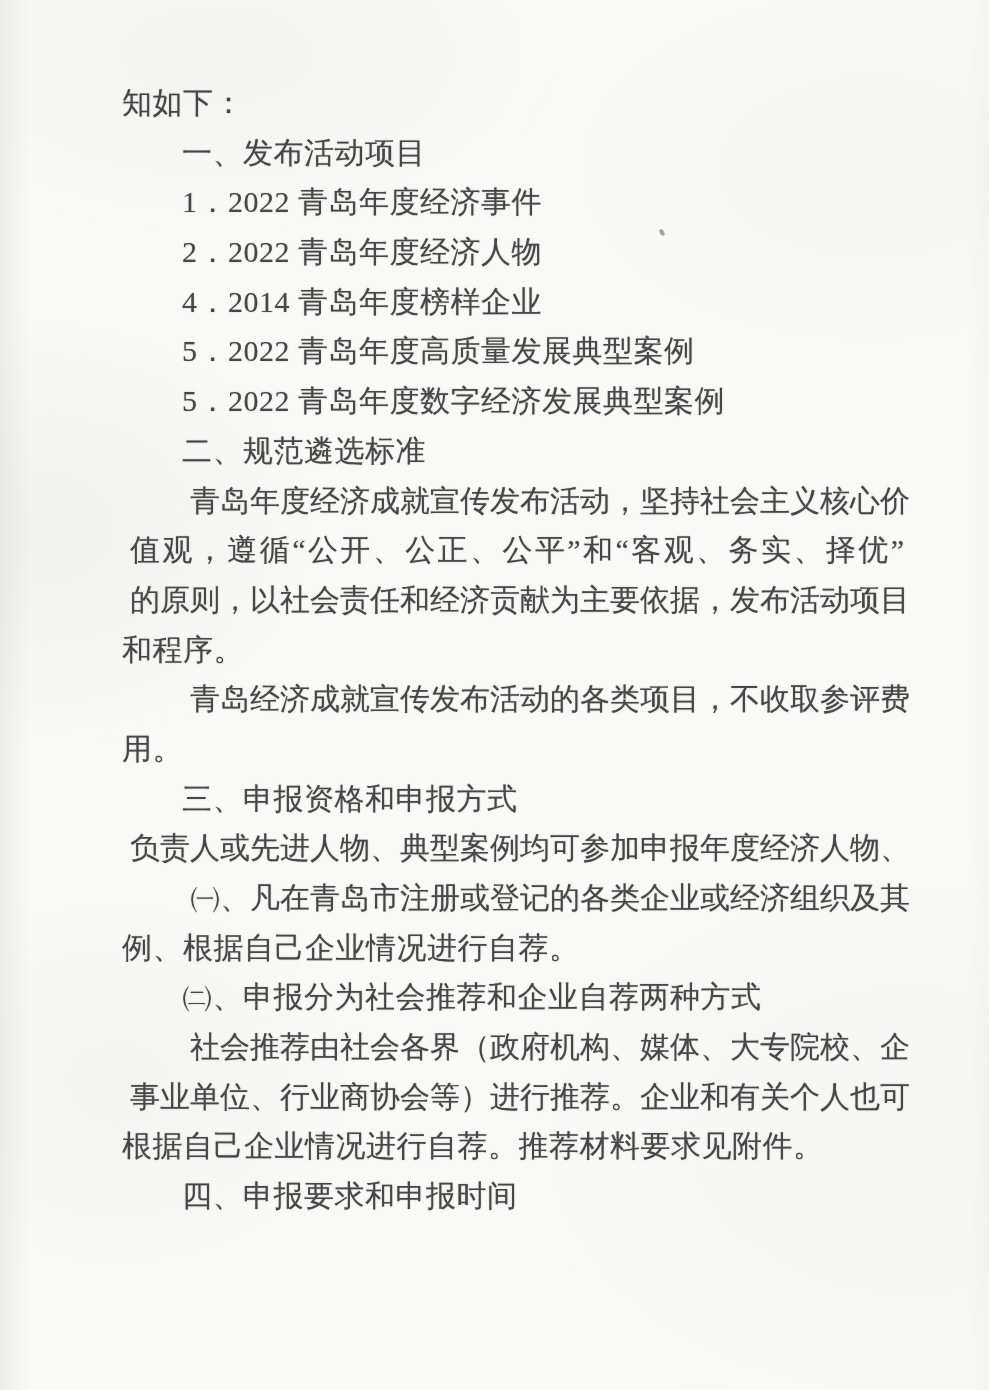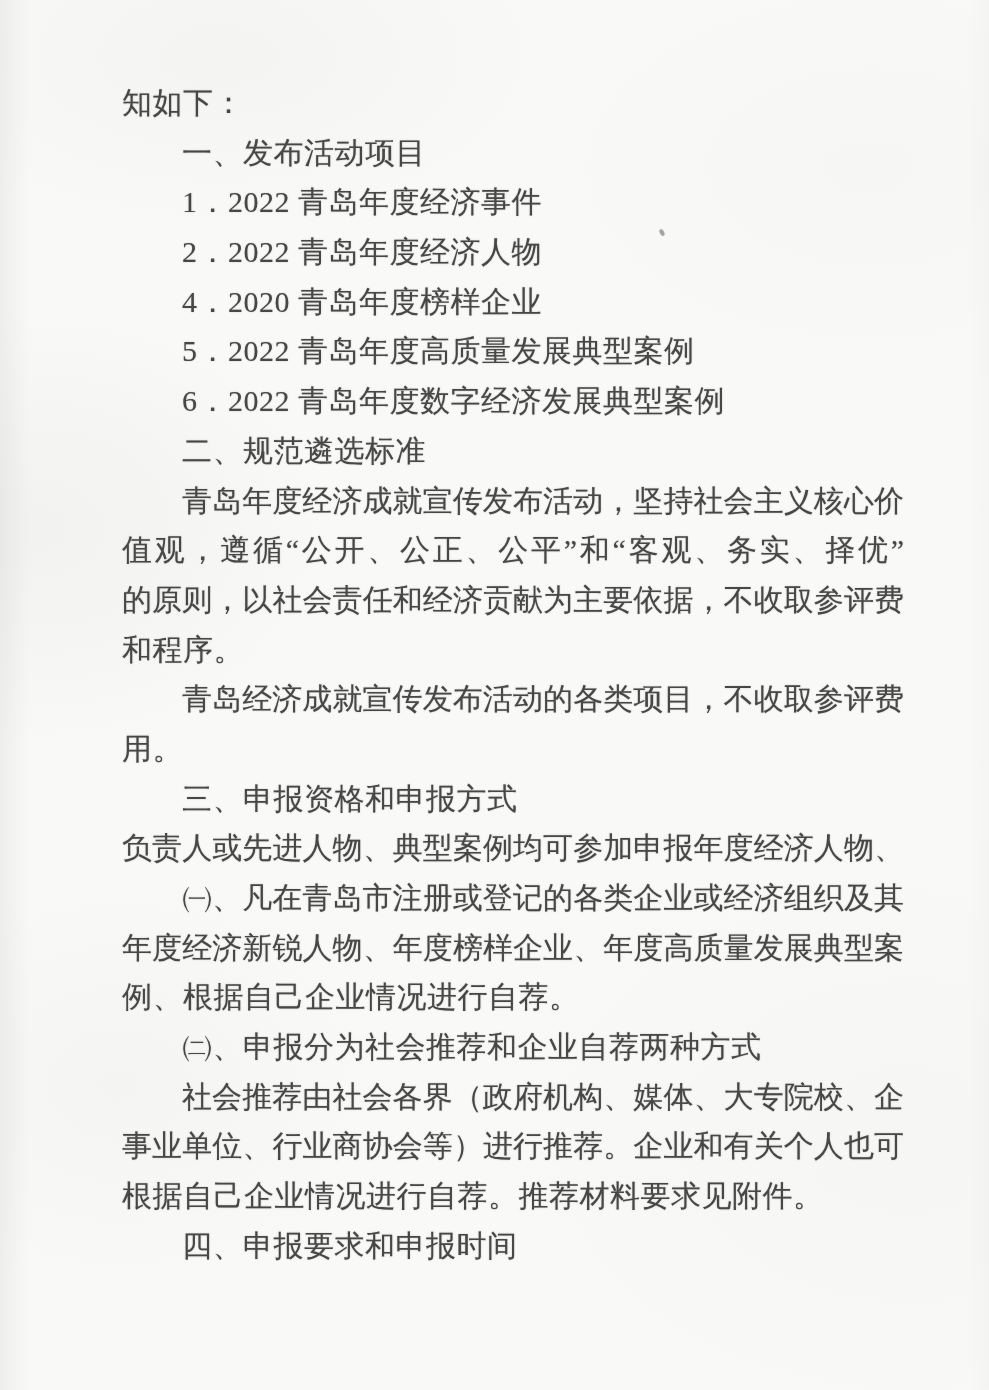--- a/index.html
+++ b/index.html
@@ -38,20 +38,21 @@
     white-space: nowrap;
     text-shadow: 0 0 1.4px rgba(90,90,90,0.45);
   }
   .line.indent {
     padding-left: 60px;
   }
   .line.fill {
     letter-spacing: 0;
     text-align: justify;
     text-align-last: justify;
+    margin-left: 8px;
   }
   .speck {
     position: absolute;
     left: 660px;
     top: 229px;
     width: 4px;
     height: 7px;
     border-radius: 60% 60% 60% 60%;
     background: rgba(95,95,95,0.55);
     transform: rotate(-28deg);
@@ -60,34 +61,33 @@
 </style>
 </head>
 <body>
 
 <div class="page">
   <div class="text-block" id="doc-lines">
       <div class="line">知如下：</div>
       <div class="line indent">一、发布活动项目</div>
       <div class="line indent">1．2022 青岛年度经济事件</div>
       <div class="line indent">2．2022 青岛年度经济人物</div>
-      <div class="line indent">4．2020 青岛年度榜样企业</div>
+      <div class="line indent">4．2014 青岛年度榜样企业</div>
       <div class="line indent">5．2022 青岛年度高质量发展典型案例</div>
-      <div class="line indent">6．2022 青岛年度数字经济发展典型案例</div>
+      <div class="line indent">5．2022 青岛年度数字经济发展典型案例</div>
       <div class="line indent">二、规范遴选标准</div>
       <div class="line indent fill">青岛年度经济成就宣传发布活动，坚持社会主义核心价</div>
       <div class="line fill">值观，遵循“公开、公正、公平”和“客观、务实、择优”</div>
-      <div class="line fill">的原则，以社会责任和经济贡献为主要依据，不收取参评费</div>
+      <div class="line fill">的原则，以社会责任和经济贡献为主要依据，发布活动项目</div>
       <div class="line">和程序。</div>
       <div class="line indent fill">青岛经济成就宣传发布活动的各类项目，不收取参评费</div>
       <div class="line">用。</div>
       <div class="line indent">三、申报资格和申报方式</div>
       <div class="line fill">负责人或先进人物、典型案例均可参加申报年度经济人物、</div>
       <div class="line indent fill">㈠、凡在青岛市注册或登记的各类企业或经济组织及其</div>
-      <div class="line fill">年度经济新锐人物、年度榜样企业、年度高质量发展典型案</div>
       <div class="line">例、根据自己企业情况进行自荐。</div>
       <div class="line indent">㈡、申报分为社会推荐和企业自荐两种方式</div>
       <div class="line indent fill">社会推荐由社会各界（政府机构、媒体、大专院校、企</div>
       <div class="line fill">事业单位、行业商协会等）进行推荐。企业和有关个人也可</div>
       <div class="line">根据自己企业情况进行自荐。推荐材料要求见附件。</div>
       <div class="line indent">四、申报要求和申报时间</div>
     </div>
   <div class="speck"></div>
 </div>
 

